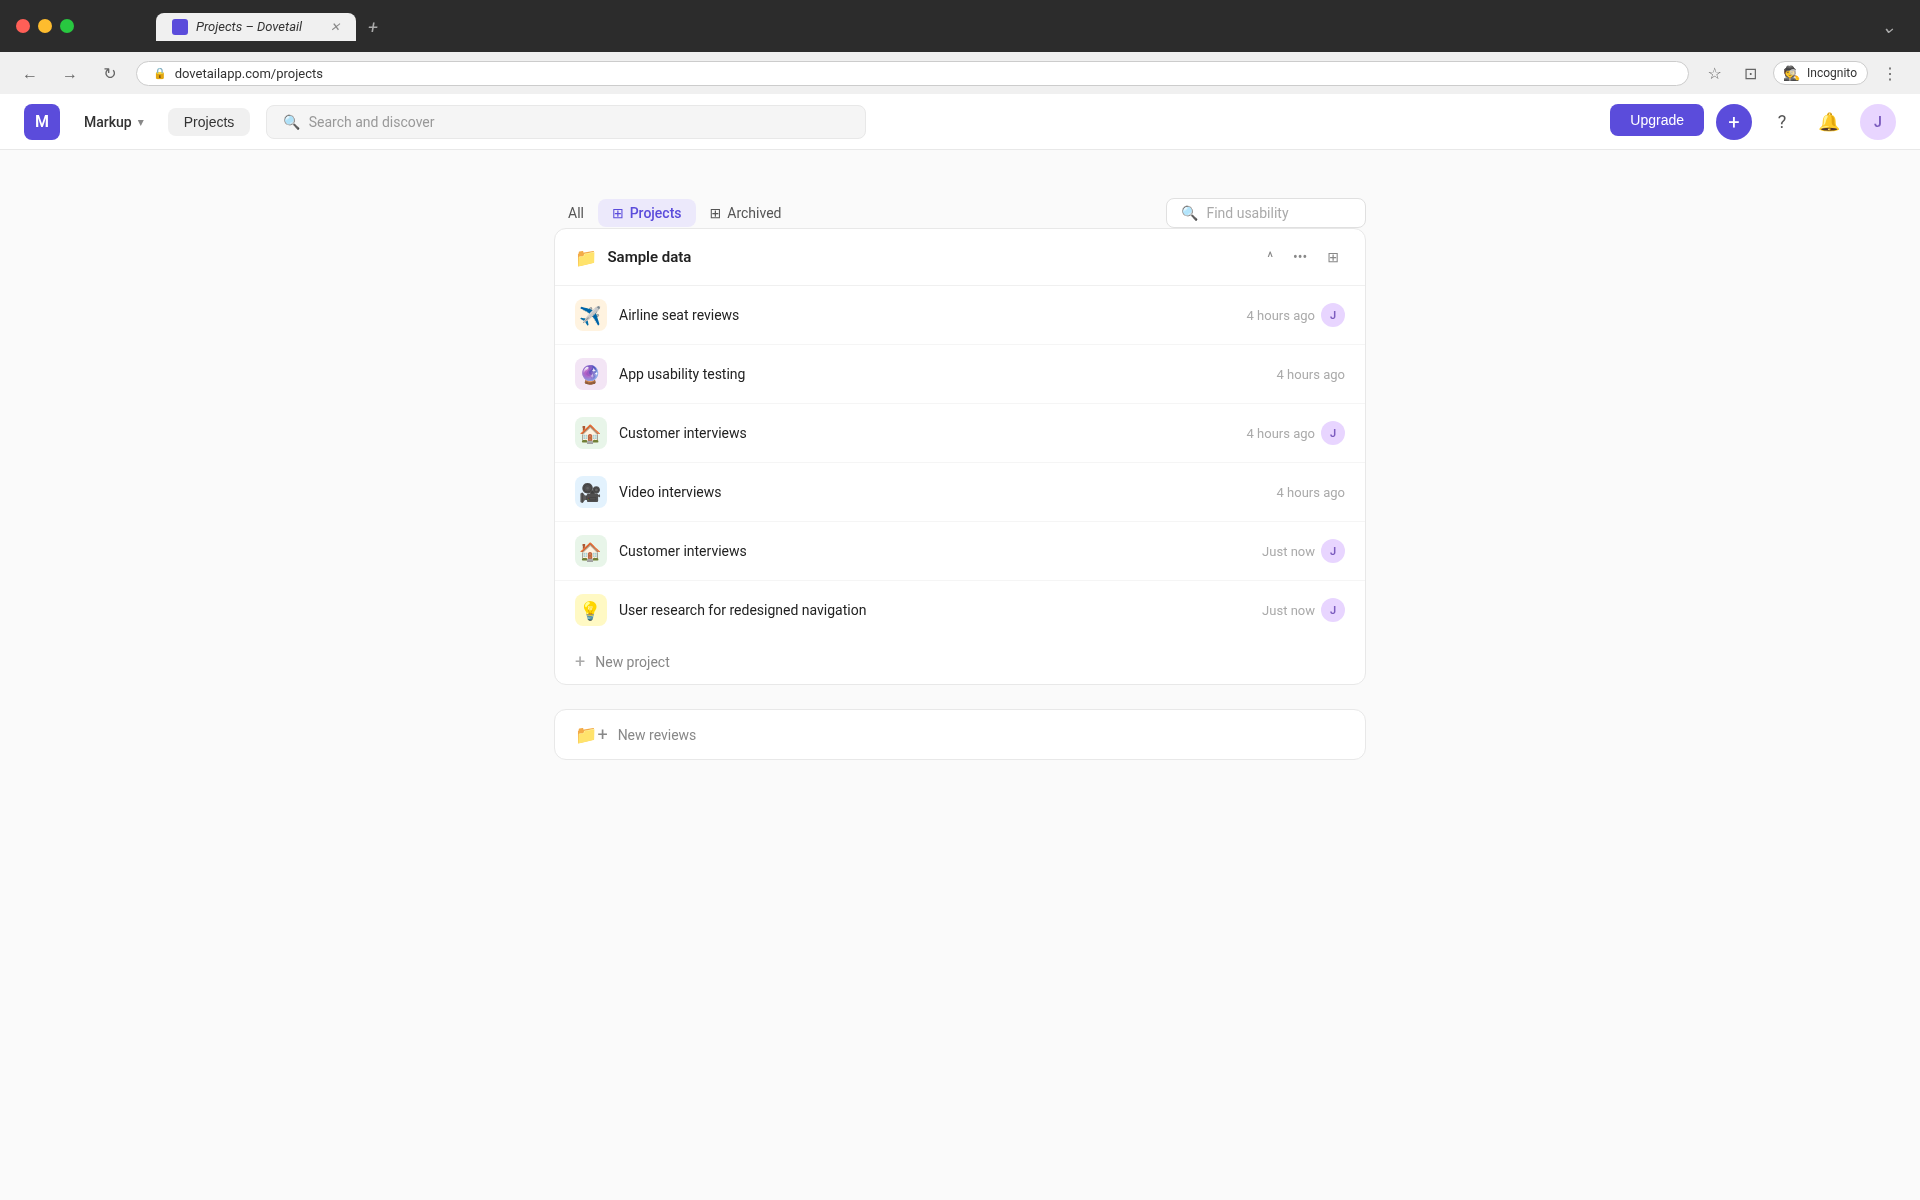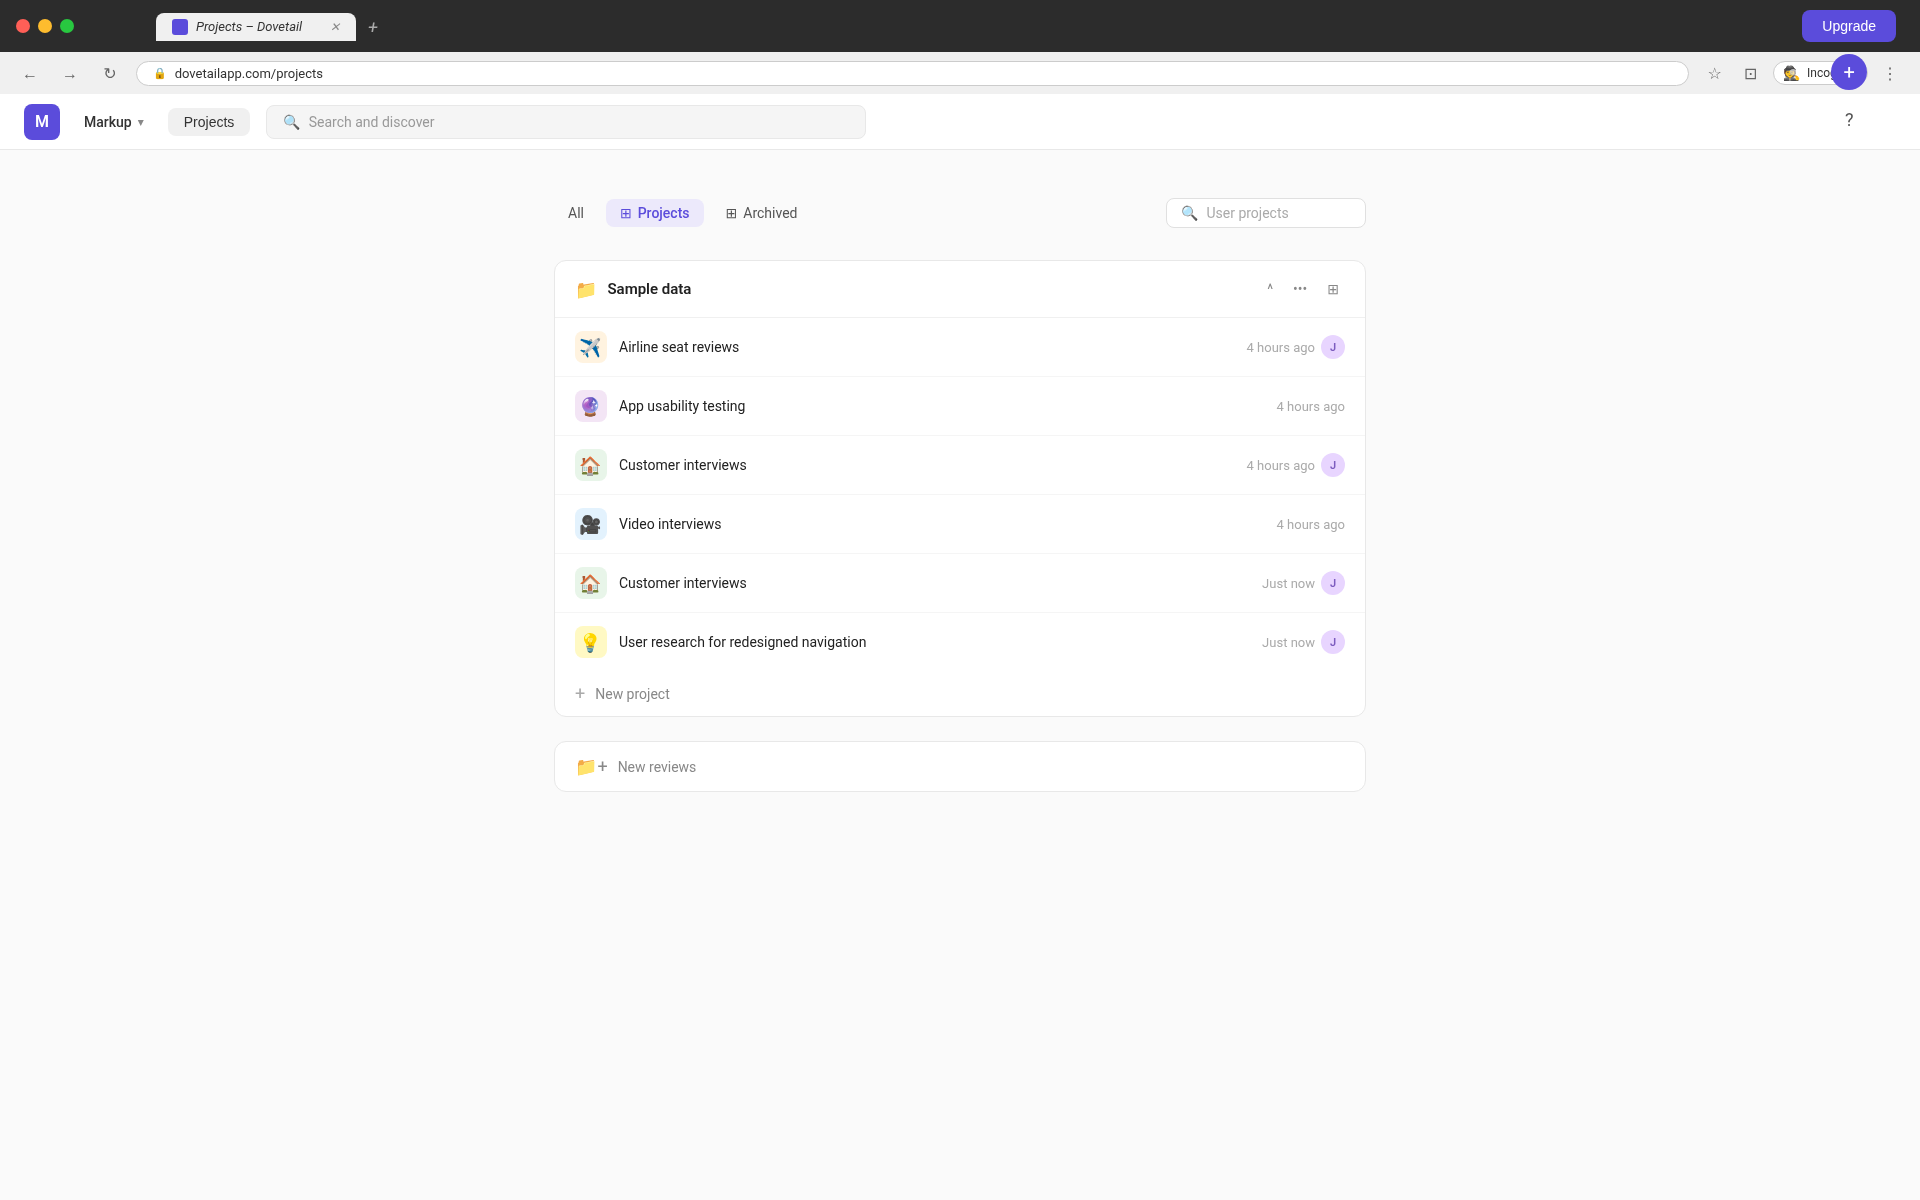--- a/index.html
+++ b/index.html
@@ -200,23 +200,22 @@
       color: #999;
       display: flex;
       align-items: center;
       gap: 8px;
       cursor: text;
     }
     .search-bar-main .search-icon-inner { color: #aaa; }
     .header-right {
       margin-left: auto;
       display: flex;
-      align-items: center;
+      align-items: flex-start;
       gap: 12px;
-      flex-direction: column;
     }
     .upgrade-btn {
       background: #5b4cdb;
       color: white;
       border: none;
       border-radius: 8px;
       padding: 8px 20px;
       font-size: 14px;
       font-weight: 500;
       cursor: pointer;
@@ -268,22 +267,20 @@
     .content-wrapper {
       max-width: 860px;
       margin: 0 auto;
       padding: 0 24px;
     }
 
     
     .filter-tabs {
       display: flex;
       align-items: center;
-      margin-bottom: 32px;
-      gap: 8px;
       justify-content: flex-end;
     }
     .filter-tab {
       padding: 6px 14px;
       border-radius: 8px;
       font-size: 14px;
       cursor: pointer;
       color: #555;
       display: flex;
       align-items: center;
@@ -495,21 +492,21 @@
         <div class="filter-tab active">
           <span>⊞</span>
           <span>Projects</span>
         </div>
         <div class="filter-tab">
           <span>⊞</span>
           <span>Archived</span>
         </div>
         <div class="find-projects-search">
           <span>🔍</span>
-          <span>User projects</span>
+          <span>Find usability</span>
         </div>
       </div>
 
       <div class="folder-card">
         <div class="folder-header">
           <span class="folder-icon">📁</span>
           <span class="folder-name">Sample data</span>
           <div class="folder-actions">
             <span class="folder-action-btn">^</span>
             <span class="folder-action-btn">•••</span>

